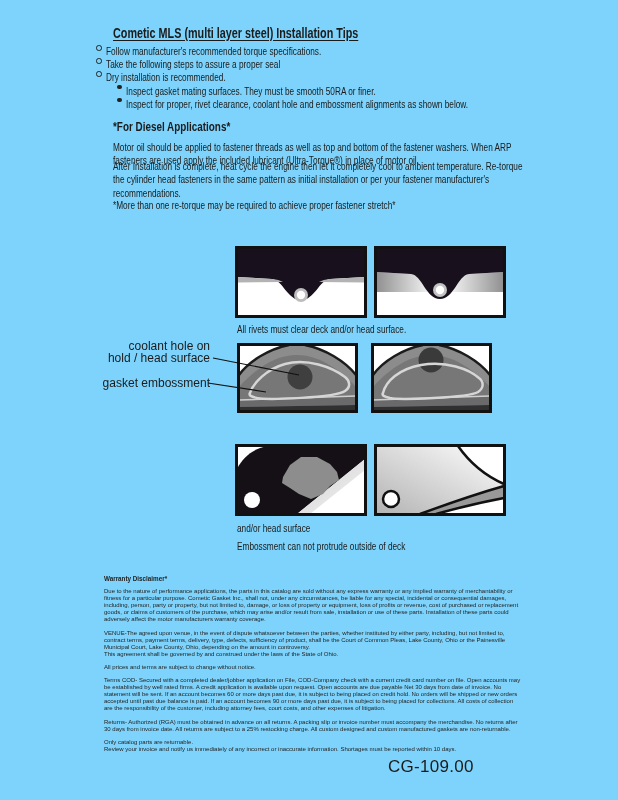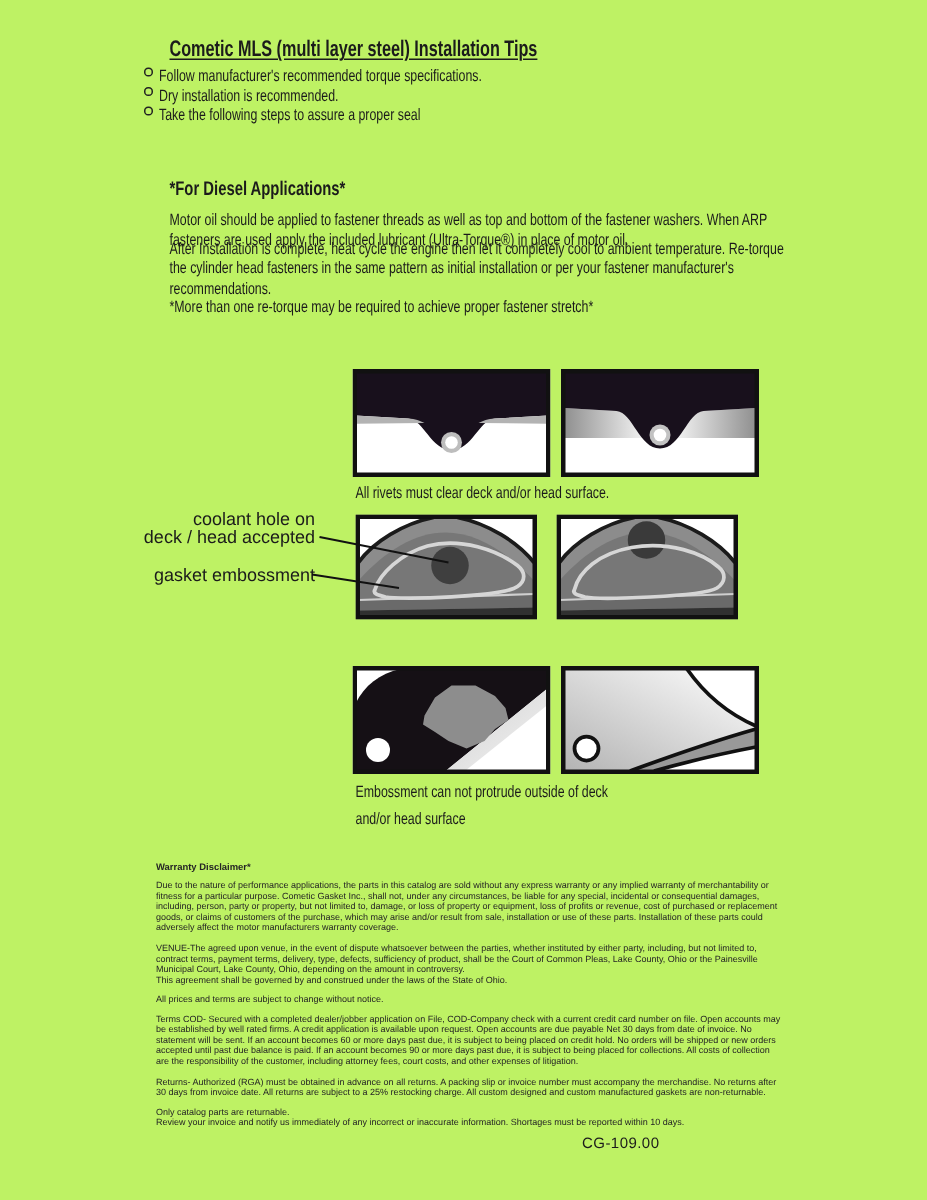--- a/index.html
+++ b/index.html
@@ -1,60 +1,68 @@
 <!DOCTYPE html>
 <html><head>
 <meta charset="utf-8">
 <style>
   html,body{margin:0;padding:0;background:#e8e8e8;}
-  .page{position:relative;width:618px;height:800px;background:#bef264;overflow:hidden;
+  .page{position:relative;width:618px;height:800px;background:#7dd3fc;overflow:hidden;
         font-family:"Liberation Sans","DejaVu Sans",sans-serif;color:#1b1b1b;}
   .t{position:absolute;}
   .nw{white-space:nowrap;}
   .cx{transform:scaleX(0.75);transform-origin:0 0;display:inline-block;}
   .cx72{transform:scaleX(0.72);transform-origin:0 0;display:inline-block;}
   .title{font-size:15px;font-weight:bold;text-decoration:underline;text-underline-offset:2px;}
   .body-txt{font-size:11px;line-height:13.2px;}
   .bullet-row{display:flex;align-items:flex-start;height:13.2px;}
   .mk-o{flex:0 0 auto;width:3.5px;height:3.5px;border:1px solid #222;border-radius:50%;margin-right:4px;}
   .mk-f{flex:0 0 auto;width:4.5px;height:4.5px;background:#222;border-radius:50%;margin-right:4px;}
   .sub{margin-left:21px;}
   .diesel-h{font-size:13.2px;font-weight:bold;}
   .para{font-size:11px;line-height:13.2px;width:560px;}
   .rw-label{font-size:11px;text-align:center;width:121px;letter-spacing:0.3px;margin-top:32px;}
   .caption{font-size:11px;line-height:12.5px;}
   .ptr-label{font-size:12px;line-height:12px;text-align:right;width:152px;}
   .legal{width:418px;font-size:6px;line-height:7.1px;color:#242424;}
   .legal h4{font-size:6.3px;margin:0 0 6px 0;}
   .legal p{margin:0 0 6px 0;}
   .legal p.tight{margin:0;}
-  .pagenum{font-size:10px;letter-spacing:0.3px;}
+  .pagenum{font-size:17px;letter-spacing:0.3px;}
   svg{display:block;}
 </style>
 </head>
 <body>
 
 <div class="page">
 
   <div class="t" style="left:113px;top:24px;">
     <span class="title cx72 nw">Cometic MLS (multi layer steel) Installation Tips</span>
   </div>
 
   <div class="t body-txt" style="left:96px;top:45px;">
     <div class="bullet-row">
       <span class="mk-o"></span>
       <span class="cx nw">Follow manufacturer's recommended torque specifications.</span>
     </div>
     <div class="bullet-row">
       <span class="mk-o"></span>
-      <span class="cx nw">Dry installation is recommended.</span>
+      <span class="cx nw">Take the following steps to assure a proper seal</span>
     </div>
     <div class="bullet-row">
       <span class="mk-o"></span>
-      <span class="cx nw">Take the following steps to assure a proper seal</span>
+      <span class="cx nw">Dry installation is recommended.</span>
+    </div>
+    <div class="bullet-row sub">
+      <span class="mk-f"></span>
+      <span class="cx nw">Inspect gasket mating surfaces.  They must be smooth 50RA or finer.</span>
+    </div>
+    <div class="bullet-row sub">
+      <span class="mk-f"></span>
+      <span class="cx nw">Inspect for proper, rivet clearance, coolant hole and embossment alignments as shown below.</span>
     </div>
   </div>
 
   <div class="t" style="left:113px;top:117px;">
     <div><span class="diesel-h cx nw">*For Diesel Applications*</span></div>
     <div style="margin-top:6px;"><span class="para cx">Motor oil should be applied to fastener threads as well as top and bottom of the fastener washers. When ARP fasteners are used apply the included lubricant (Ultra-Torque®) in place of motor oil.</span></div>
     <div style="margin-top:-8px;"><span class="para cx">After Installation is complete, heat cycle the engine then let it completely cool to ambient temperature. Re-torque the cylinder head fasteners in the same pattern as initial installation or per your fastener manufacturer's recommendations.</span></div>
     <div style="margin-top:-6px;"><span class="body-txt cx nw">*More than one re-torque may be required to achieve proper fastener stretch*</span></div>
   </div>
 
@@ -95,21 +103,21 @@
 
     <div class="t" style="left:237px;top:90px;">
       <span class="caption cx nw">All rivets must clear deck and/or head surface.</span>
     </div>
 
     <div class="t rw-label" style="left:237px;top:101px;">RIGHT</div>
     <div class="t rw-label" style="left:371px;top:101px;">WRONG</div>
 
     <div class="t ptr-label" style="left:58px;top:111px;">
       <div>coolant hole on</div>
-      <div>deck / head accepted</div>
+      <div>hold / head surface</div>
     </div>
     <div class="t ptr-label" style="left:58px;top:148px;">gasket embossment</div>
 
     <svg class="t" style="left:237px;top:114px;" width="121" height="70" viewBox="0 0 121 70">
       <rect x="0" y="0" width="121" height="70" fill="#8c8c8c"></rect>
       <path d="M2,44 C20,24 40,12 60,12 C80,12 100,24 119,44 L119,58 L2,58 Z" fill="#777777"></path>
       <path d="M2,2 L52,2 C32,6 12,18 2,32 Z" fill="#ffffff"></path>
       <path d="M52,2 C32,6 12,18 2,32" fill="none" stroke="#1b1b1b" stroke-width="2.5"></path>
       <path d="M119,2 L68,2 C88,6 108,18 119,32 Z" fill="#ffffff"></path>
       <path d="M68,2 C88,6 108,18 119,32" fill="none" stroke="#1b1b1b" stroke-width="2.5"></path>
@@ -166,22 +174,22 @@
       <path d="M2,2 L84,2 C98,22 114,33 130,40 L130,42 L46,70 L2,70 Z" fill="url(#g3w)"></path>
       <path d="M84,2 C98,22 114,33 130,40" fill="none" stroke="#111" stroke-width="2.5"></path>
       <path d="M46,70 Q95,52 130,42 L130,54 Q98,60 62,70 Z" fill="#999999"></path>
       <path d="M46,70 Q95,52 130,42" fill="none" stroke="#111" stroke-width="2.5"></path>
       <path d="M62,70 Q98,60 130,54" fill="none" stroke="#111" stroke-width="2.5"></path>
       <circle cx="17" cy="55" r="8" fill="#ffffff" stroke="#111" stroke-width="2.5"></circle>
       <rect x="1.5" y="1.5" width="129" height="69" fill="none" stroke="#111" stroke-width="3"></rect>
     </svg>
 
     <div class="t" style="left:237px;top:289px;">
+      <div><span class="caption cx nw">and/or head surface</span></div>
       <div><span class="caption cx nw">Embossment can not protrude outside of deck</span></div>
-      <div><span class="caption cx nw">and/or head surface</span></div>
     </div>
 
     <svg class="t" style="left:0;top:0;pointer-events:none;" width="618" height="330" viewBox="0 0 618 330">
       <line x1="213" y1="129" x2="299" y2="146" stroke="#111" stroke-width="1.2"></line>
       <line x1="208" y1="154" x2="266" y2="163" stroke="#111" stroke-width="1.2"></line>
     </svg>
   </div>
 
   <div class="t legal" style="left:104px;top:575px;">
     <h4>Warranty Disclaimer*</h4>

